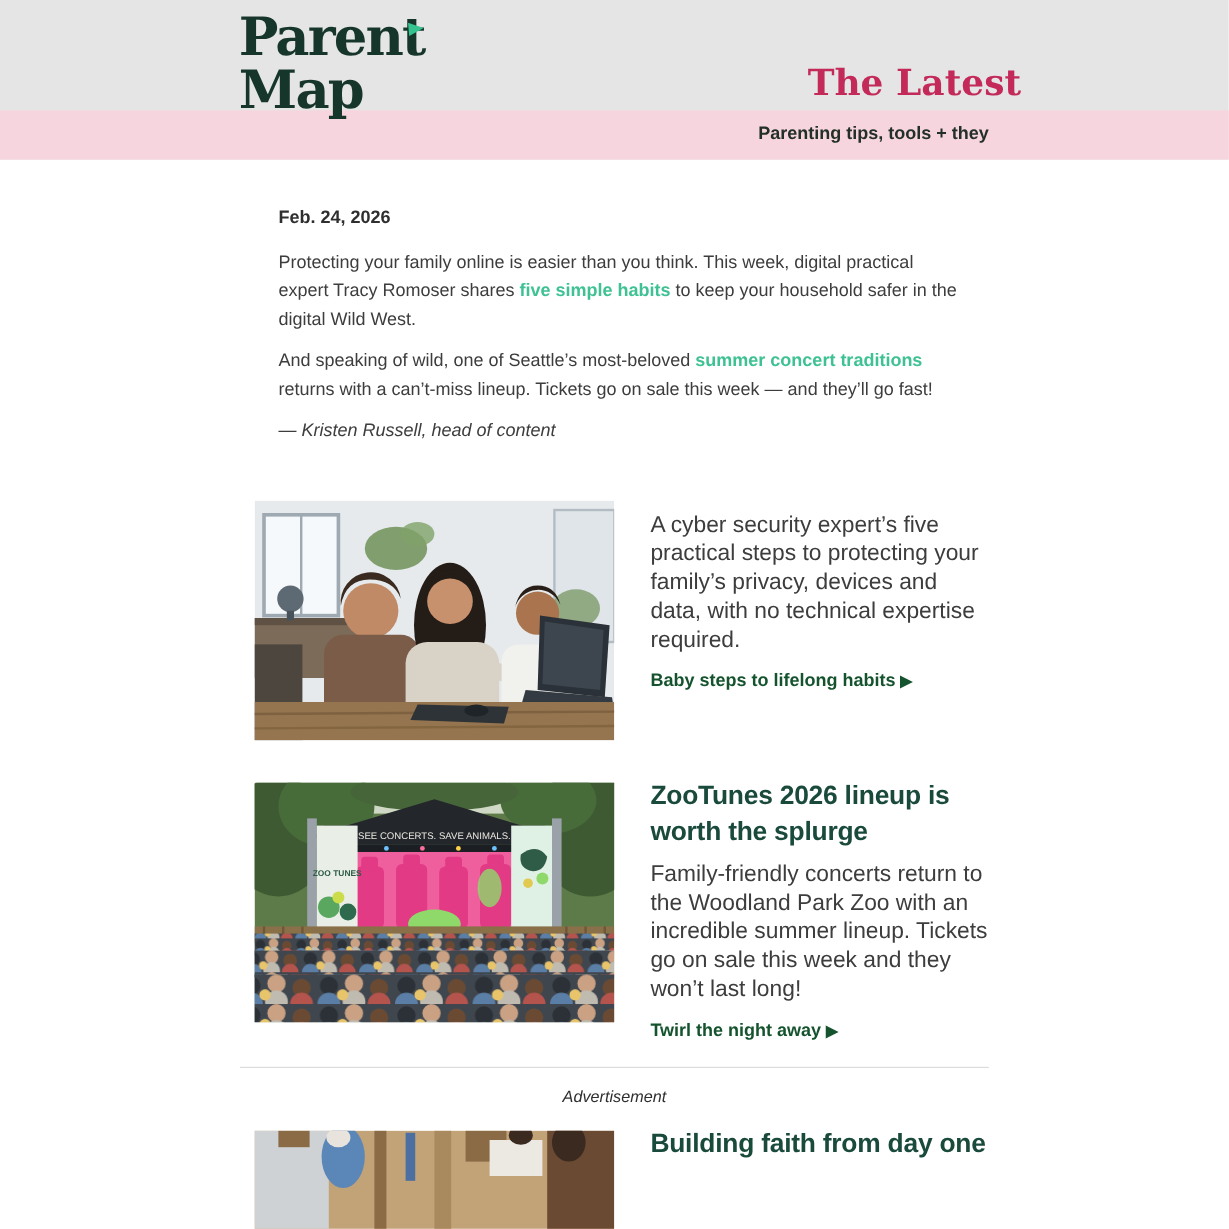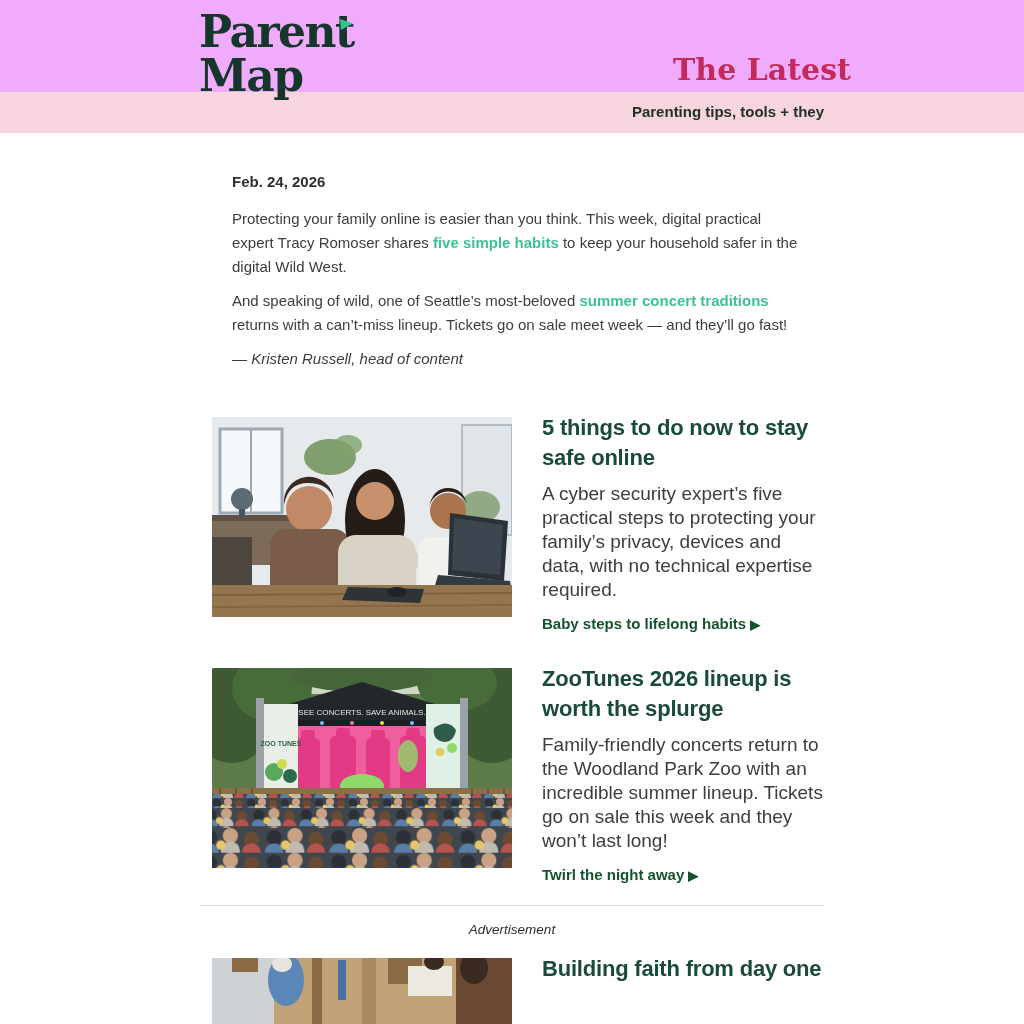--- a/index.html
+++ b/index.html
@@ -1,20 +1,20 @@
 <!DOCTYPE html>
 <html><head>
 <meta charset="utf-8">
 <style>
   * { margin:0; padding:0; box-sizing:border-box; }
   html,body { width:1024px; height:1024px; overflow:hidden; background:#ffffff;
     font-family:"Liberation Sans", sans-serif; color:#3d3d3d; }
 
   
-  .header { position:relative; width:1024px; height:133px; background:#f0abfc; }
+  .header { position:relative; width:1024px; height:133px; background:#e5e5e5; }
   .pink-bar { position:absolute; left:0; right:0; top:92px; height:41px; background:#f7d5de; }
   .logo { position:absolute; left:199px; top:10px; z-index:3;
     font-family:"DejaVu Serif", serif; font-weight:bold; color:#17362b;
     font-size:44px; line-height:44px; letter-spacing:-1.5px; cursor:pointer; }
   .logo .line { display:block; }
   .logo-flag { position:absolute; left:141px; top:9px; width:13px; height:11px;
     background:#35c390; clip-path:polygon(0 0, 100% 40%, 8% 100%); }
   .masthead-title { position:absolute; left:562px; top:52px; width:400px; text-align:center;
     font-family:"DejaVu Serif", serif; font-weight:bold; font-size:30px; color:#c32a5a; }
   .tagline { position:absolute; left:528px; top:103px; width:400px; text-align:center;
@@ -60,21 +60,21 @@
   </div>
   <div class="masthead-title">The Latest</div>
   <div class="tagline">Parenting tips, tools + they</div>
 </div>
 
 <div class="content">
 
   <div class="intro">
     <div class="date">Feb. 24, 2026</div>
     <p><span>Protecting your family online is easier than you think. This week, digital practical expert Tracy Romoser shares </span><a class="inline-link">five simple habits</a><span> to keep your household safer in the digital Wild West.</span></p>
-    <p><span>And speaking of wild, one of Seattle’s most-beloved </span><a class="inline-link">summer concert traditions</a><span> returns with a can’t-miss lineup. Tickets go on sale meet week — and they’ll go fast!</span></p>
+    <p><span>And speaking of wild, one of Seattle’s most-beloved </span><a class="inline-link">summer concert traditions</a><span> returns with a can’t-miss lineup. Tickets go on sale this week — and they’ll go fast!</span></p>
     <p class="signature">— Kristen Russell, head of content</p>
   </div>
 
   <div class="article article-1">
     <div class="thumb">
       <svg width="300" height="200" viewBox="0 0 300 200" xmlns="http://www.w3.org/2000/svg">
         <rect width="300" height="200" fill="#e7eaec"></rect>
         <rect x="8" y="12" width="62" height="84" fill="#f6f9fb" stroke="#9fa9b1" stroke-width="3"></rect>
         <line x1="39" y1="12" x2="39" y2="96" stroke="#9fa9b1" stroke-width="2"></line>
         <rect x="250" y="8" width="50" height="110" fill="#dfe5e9" stroke="#b3bcc2" stroke-width="2"></rect>
@@ -107,21 +107,20 @@
         <polygon points="226,158 298,164 300,176 222,172" fill="#343a41"></polygon>
 
         <rect x="0" y="168" width="300" height="32" fill="#95754f"></rect>
         <line x1="0" y1="178" x2="300" y2="176" stroke="#7e6140" stroke-width="2"></line>
         <line x1="0" y1="190" x2="300" y2="188" stroke="#83663f" stroke-width="2"></line>
         <polygon points="136,170 212,172 208,186 130,183" fill="#2e3338"></polygon>
         <ellipse cx="185" cy="175" rx="10" ry="5" fill="#1f2428"></ellipse>
       </svg>
     </div>
     <div class="txt">
-      <h2>5 things to do now to stay safe online</h2>
       <div class="desc">A cyber security expert’s five practical steps to protecting your family’s privacy, devices and data, with no technical expertise required.</div>
       <a class="cta"><span>Baby steps to lifelong habits</span><span class="play">▶</span></a>
     </div>
   </div>
 
   <div class="article article-2">
     <div class="thumb">
       <svg width="300" height="200" viewBox="0 0 300 200" xmlns="http://www.w3.org/2000/svg">
         <defs>
           <pattern id="crowd" width="34" height="13" patternUnits="userSpaceOnUse">

